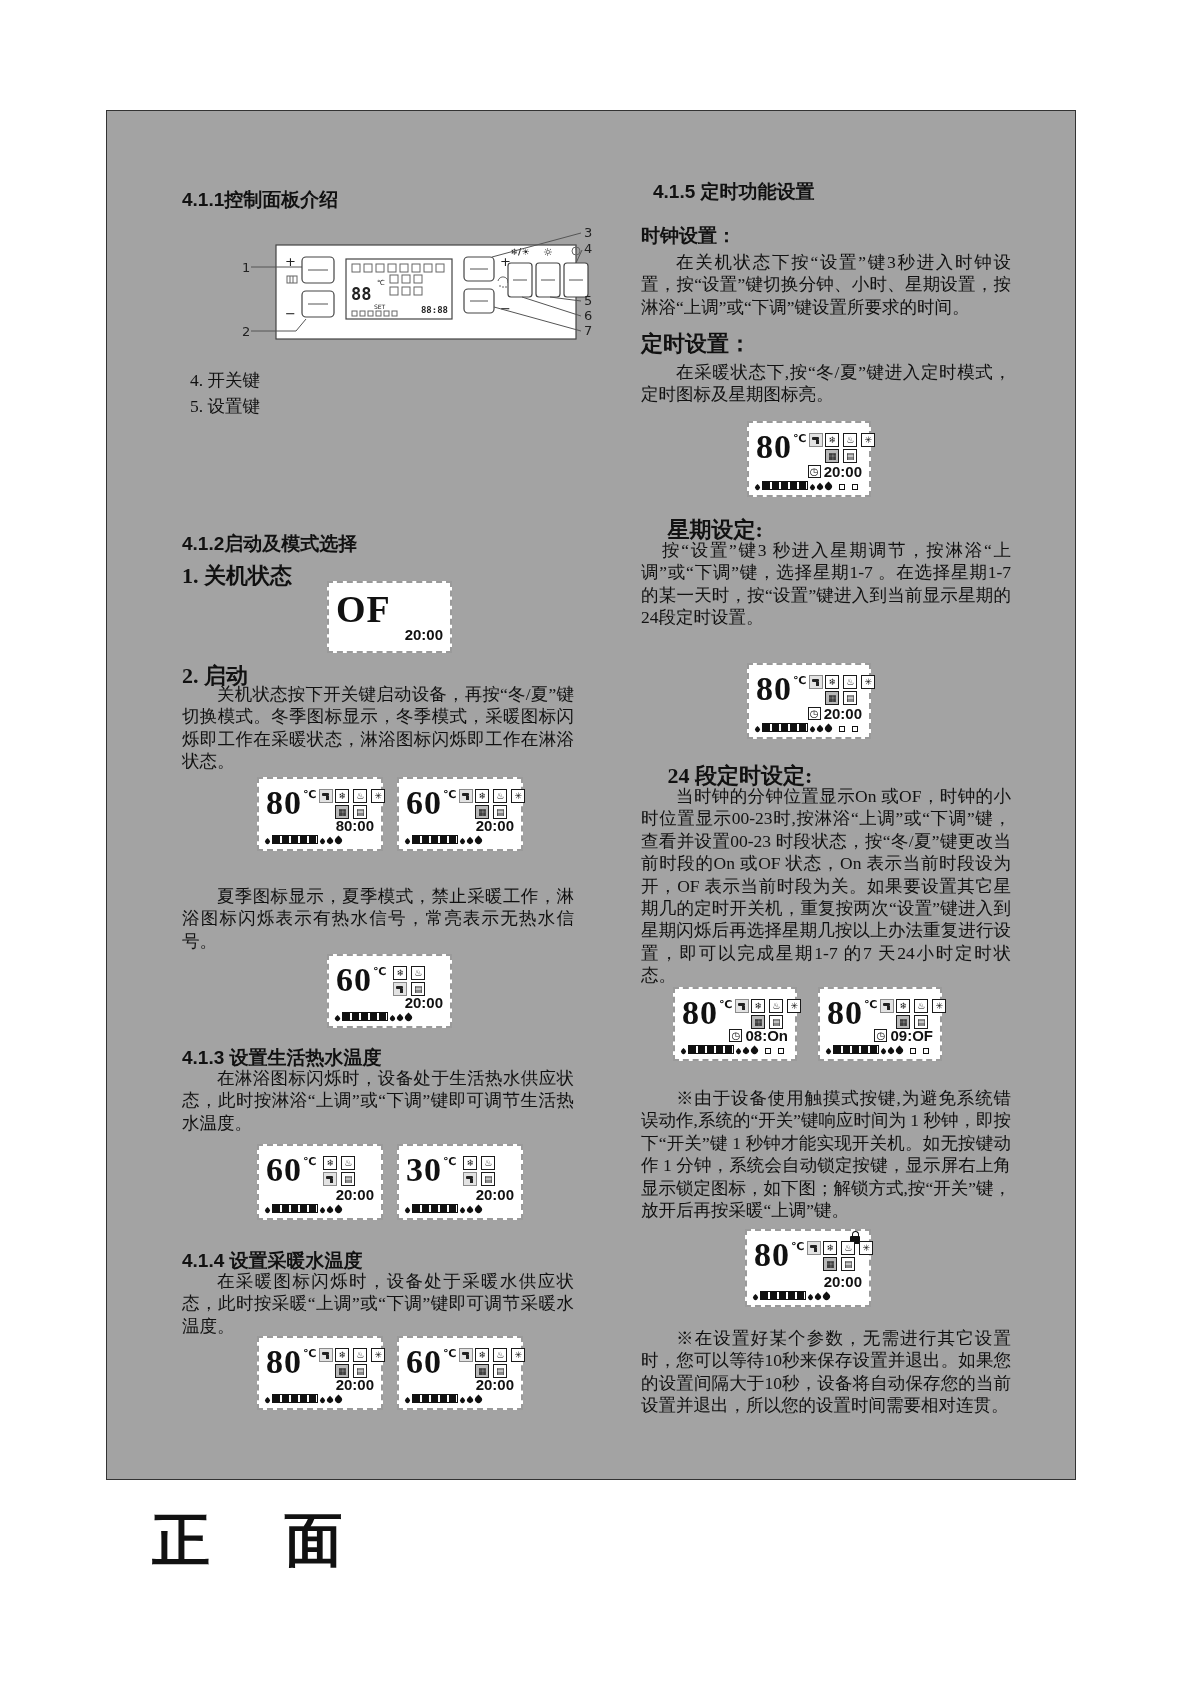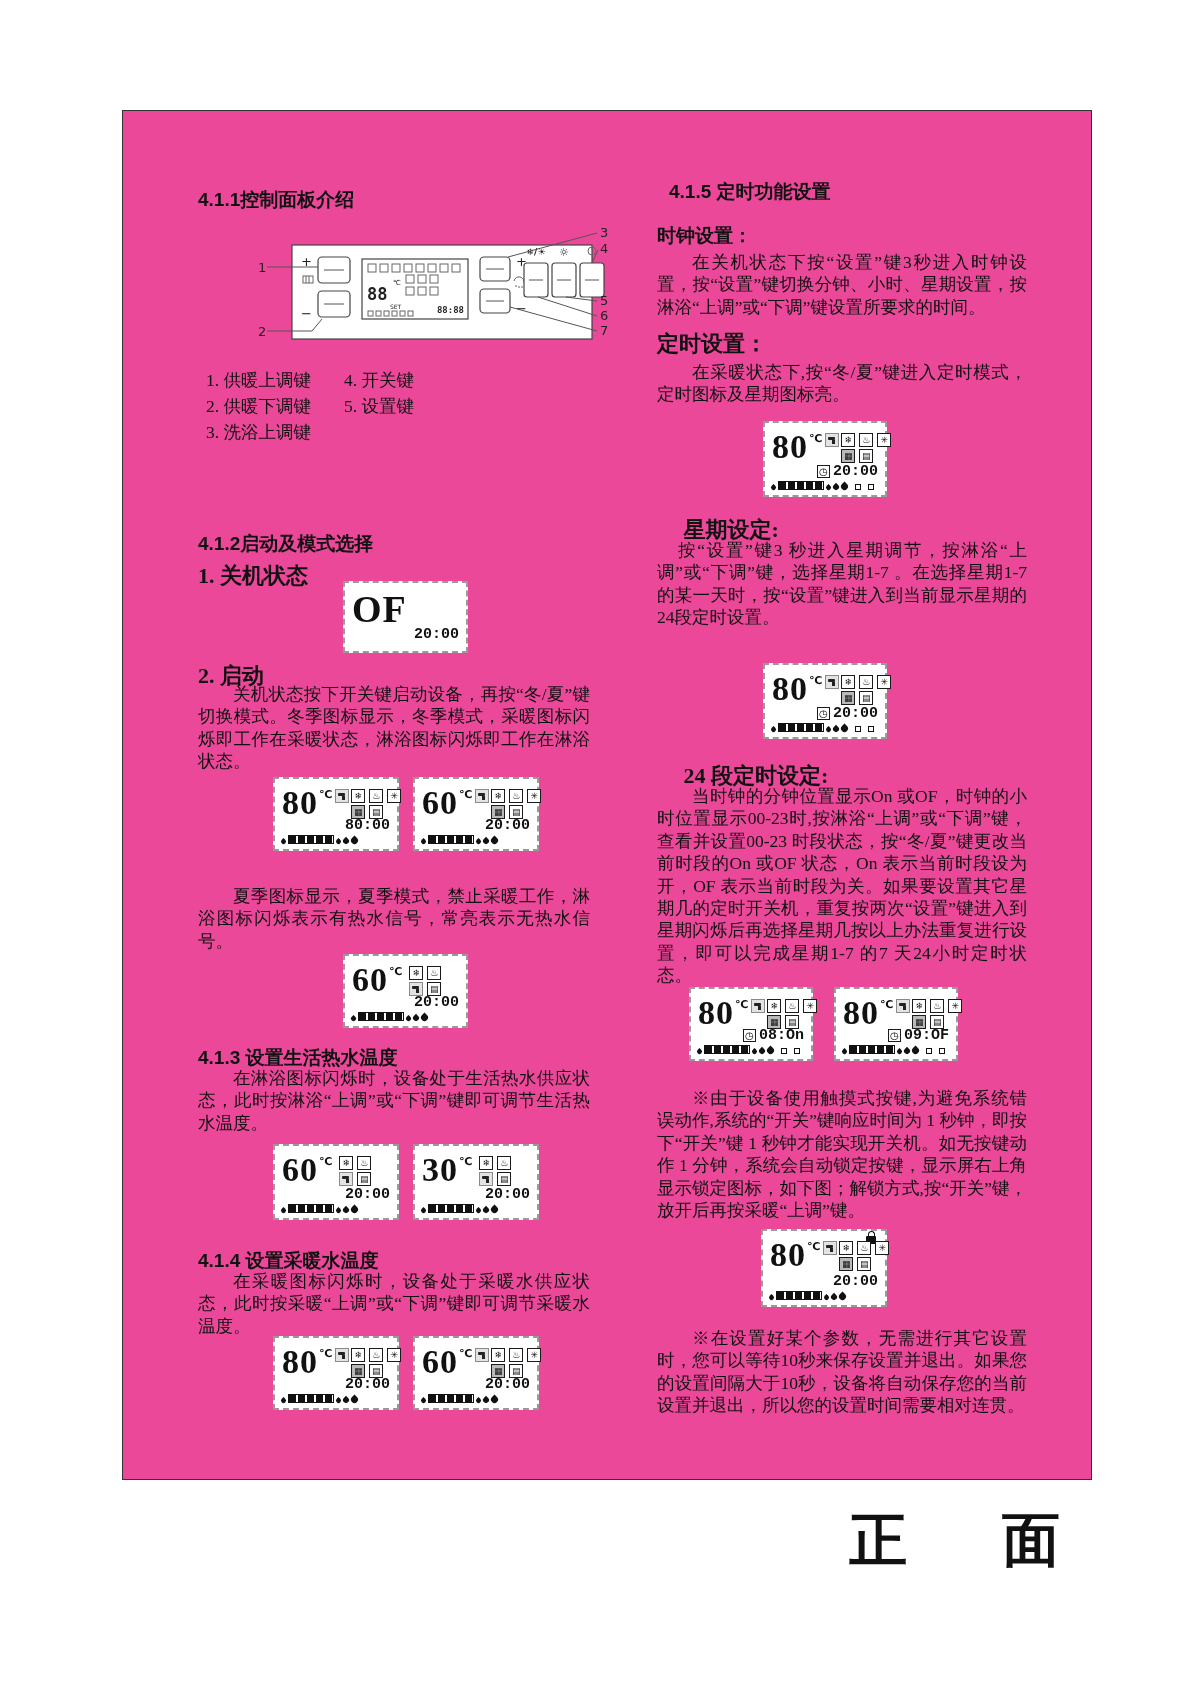--- a/index.html
+++ b/index.html
@@ -1,19 +1,19 @@
 <!DOCTYPE html>
 <html><head>
 <meta charset="utf-8">
 <style>
   html,body{margin:0;padding:0;background:#fff;}
   body{width:1200px;height:1692px;position:relative;color:#111;
        font-family:"Liberation Serif", serif;}
-  .pagebox{position:absolute;left:122px;top:110px;width:968px;height:1368px;
-           border:1px solid #333;background:#ec4899;}
+  .pagebox{position:absolute;left:106px;top:110px;width:968px;height:1368px;
+           border:1px solid #333;background:#a3a3a3;}
   .abs{position:absolute;}
   .col{position:absolute;}
   .h-sec{font-family:"Liberation Sans", sans-serif;font-weight:bold;font-size:19px;
          color:#111;white-space:nowrap;}
   .h-sub{font-family:"Liberation Sans", sans-serif;font-weight:bold;font-size:19px;}
   .h-big{font-family:"Liberation Sans", sans-serif;font-weight:bold;font-size:22px;}
   .body-p{font-size:17.5px;line-height:1.28;text-align:justify;margin:0;}
   .ind{text-indent:2em;}
   .ind1{padding-left:1.2em;}
   .item{font-size:22px;font-weight:bold;}
@@ -36,37 +36,37 @@
   .fctbox{width:14px;height:14px;border:1.5px solid #8a8a8a;background:#e3e3e3;position:relative;
       display:inline-block;box-sizing:border-box;margin-top:2px;margin-right:2px;}
   .fctbox::before{content:'';position:absolute;left:2px;top:3px;width:7px;height:3px;
       background:#222;border-radius:1px;}
   .fctbox::after{content:'';position:absolute;left:6px;top:6px;width:3px;height:4px;background:#222;}
   .trow{position:absolute;right:7px;bottom:15px;display:flex;align-items:center;gap:3px;}
   .trow.low{bottom:8px;}
   .ck{width:13px;height:13px;border:1.5px solid #1a1a1a;display:flex;align-items:center;
       justify-content:center;font-size:10px;line-height:1;box-sizing:border-box;
       font-family:"DejaVu Sans", sans-serif;}
-  .tm{font-family:Liberation Mono, monospace;font-weight:bold;font-size:15px;letter-spacing:0;}
+  .tm{font-family:Liberation Sans, sans-serif;font-weight:bold;font-size:15px;letter-spacing:0;}
   .bar{position:absolute;left:6px;bottom:5px;display:flex;align-items:flex-end;gap:2px;}
   .dp{width:5px;height:5px;background:#111;border-radius:0 50% 50% 50%;
       transform:rotate(45deg);display:inline-block;}
   .dp.b{width:6px;height:6px;} .dp.bb{width:7px;height:7px;}
   .sg{display:inline-block;width:46px;height:9px;
       background:repeating-linear-gradient(90deg,#111 0 7px,#fff 7px 9px);
       border:1px solid #111;box-sizing:border-box;}
   .wk{width:6px;height:6px;border:1.2px solid #111;display:inline-block;margin-left:5px;
       box-sizing:border-box;}
   .lk{position:absolute;top:5px;right:9px;width:10px;height:8px;background:#111;border-radius:1px;}
   .lk::before{content:'';position:absolute;left:1.5px;top:-5px;width:7px;height:6px;
       border:1.6px solid #111;border-bottom:none;border-radius:4px 4px 0 0;box-sizing:border-box;}
 
   
-  .footer{position:absolute;left:122px;top:1502px;width:968px;text-align:right;
-      font-family:Liberation Mono, monospace;font-weight:bold;font-size:58px;
+  .footer{position:absolute;left:122px;top:1502px;width:968px;text-align:left;
+      font-family:Liberation Serif, serif;font-weight:bold;font-size:58px;
       letter-spacing:30px;padding-left:30px;box-sizing:border-box;color:#111;}
 
   svg text{font-family:"DejaVu Sans", sans-serif;fill:#222;}
   svg .ln{stroke:#555;stroke-width:1;fill:none;}
   svg .bx{stroke:#444;stroke-width:1.2;fill:#fff;}
   svg .thin{stroke:#666;stroke-width:1;fill:none;}
 </style>
 </head>
 <body>
 
@@ -160,25 +160,20 @@
       <line class="ln" x1="336" y1="40" x2="342" y2="27"></line>
       <text x="344" y="82" font-size="13">5</text>
       <line class="ln" x1="310" y1="74" x2="341" y2="78"></line>
       <text x="344" y="97" font-size="13">6</text>
       <line class="ln" x1="282" y1="74" x2="341" y2="93"></line>
       <text x="344" y="112" font-size="13">7</text>
       <line class="ln" x1="254" y1="84" x2="341" y2="108"></line>
     </svg>
 
     <div class="abs legend" style="left:8px;top:256px;">
-      <div class="lc1">
-        <div>1. 供暖上调键</div>
-        <div>2. 供暖下调键</div>
-        <div>3. 洗浴上调键</div>
-      </div>
       <div class="lc2">
         <div>4. 开关键</div>
         <div>5. 设置键</div>
       </div>
     </div>
 
     <div class="abs h-sec" style="left:0;top:420px;">4.1.2启动及模式选择</div>
     <div class="abs item" style="left:0;top:450px;">1. 关机状态</div>
     <div class="abs item" style="left:0;top:550px;">2. 启动</div>
     <p class="abs body-p ind" style="left:0;top:572px;width:392px;">关机状态按下开关键启动设备，再按“冬/夏”键切换模式。冬季图标显示，冬季模式，采暖图标闪烁即工作在采暖状态，淋浴图标闪烁即工作在淋浴状态。</p>

